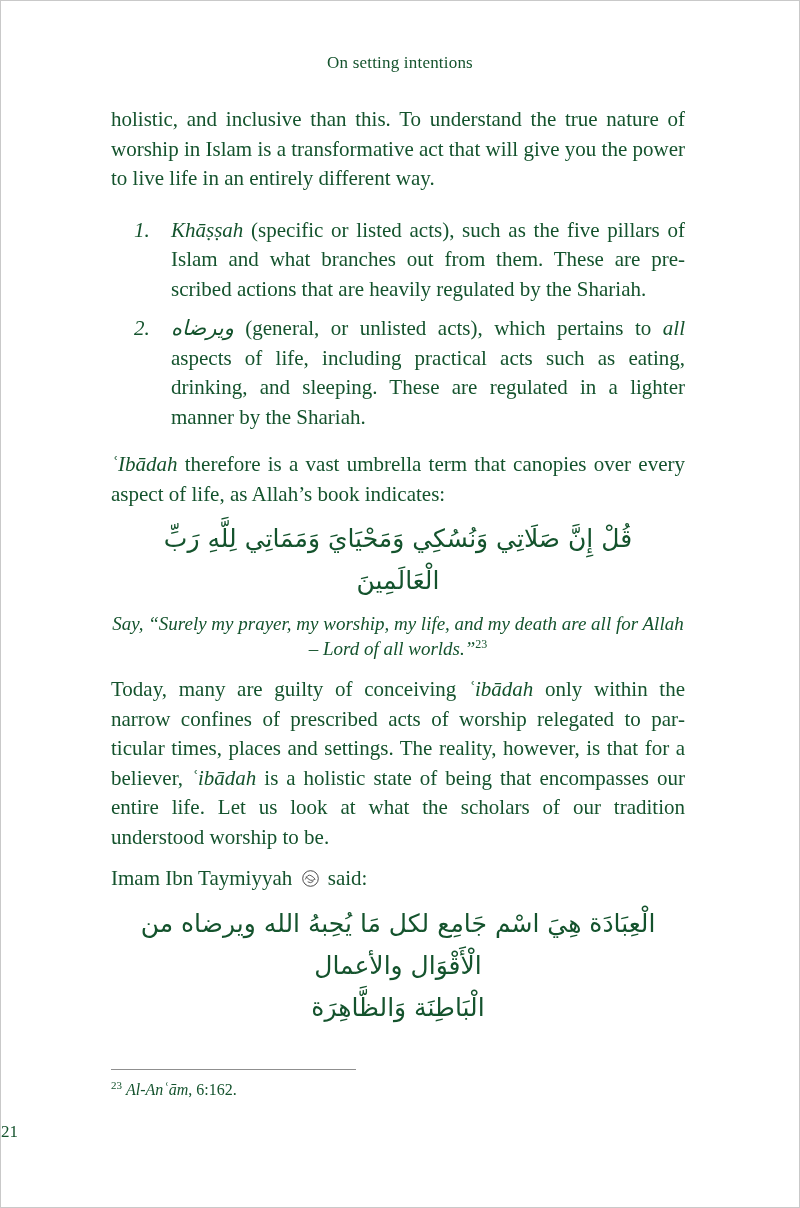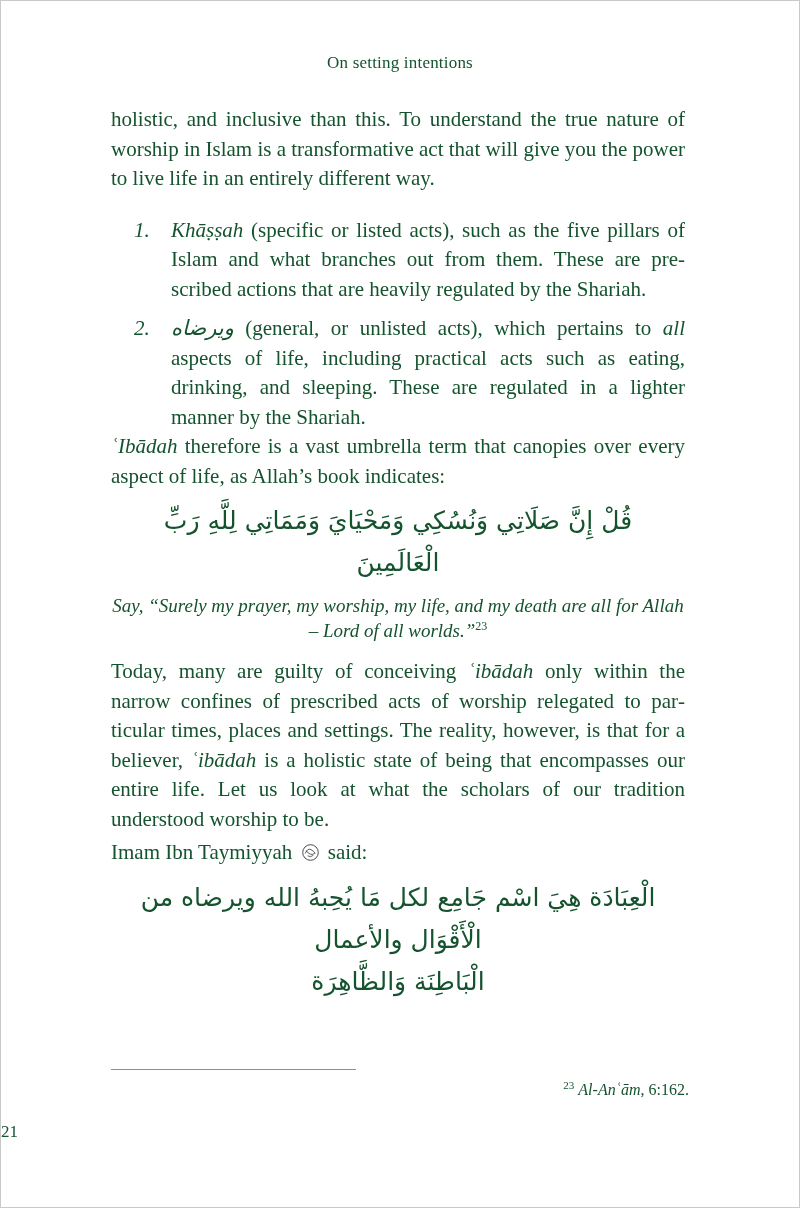--- a/index.html
+++ b/index.html
@@ -25,25 +25,25 @@
   .body-p{
     margin:0;
     font-size:21px;
     line-height:29.5px;
     text-align:justify;
     text-justify:inter-word;
   }
   .mt-p2{margin-top:19px;}
   .mt-item1{margin-top:22px;}
   .mt-item2{margin-top:10px;}
-  .mt-p3{}
+  .mt-p3{margin-top:18px;}
   .mt-verse{margin-top:12px;}
   .mt-transl{margin-top:4px;}
   .mt-p4{margin-top:14px;}
-  .mt-p5{margin-top:4px;}
+  .mt-p5{margin-top:12px;}
   .mt-quote{margin-top:14px;}
   .list-item{
     display:flex;
     font-size:21px;
     line-height:29.5px;
   }
   .list-num{
     flex:0 0 37px;
     margin-left:23px;
     font-style:italic;
@@ -86,21 +86,20 @@
   }
   .footnote-rule{
     width:245px;height:0;
     border-top:1px solid #8f8f8f;
     margin:0;
   }
   .footnote-text{
     margin:9px 0 0 0;
     font-size:16px;
     line-height:21px;
-    text-align:right;
   }
   .footnote-text sup{font-size:11px;line-height:0;}
   .page-number{
     position:absolute;
     top:1121px;left:0;right:0;
     text-align:left;
     font-size:17px;
   }
 </style>
 </head>

